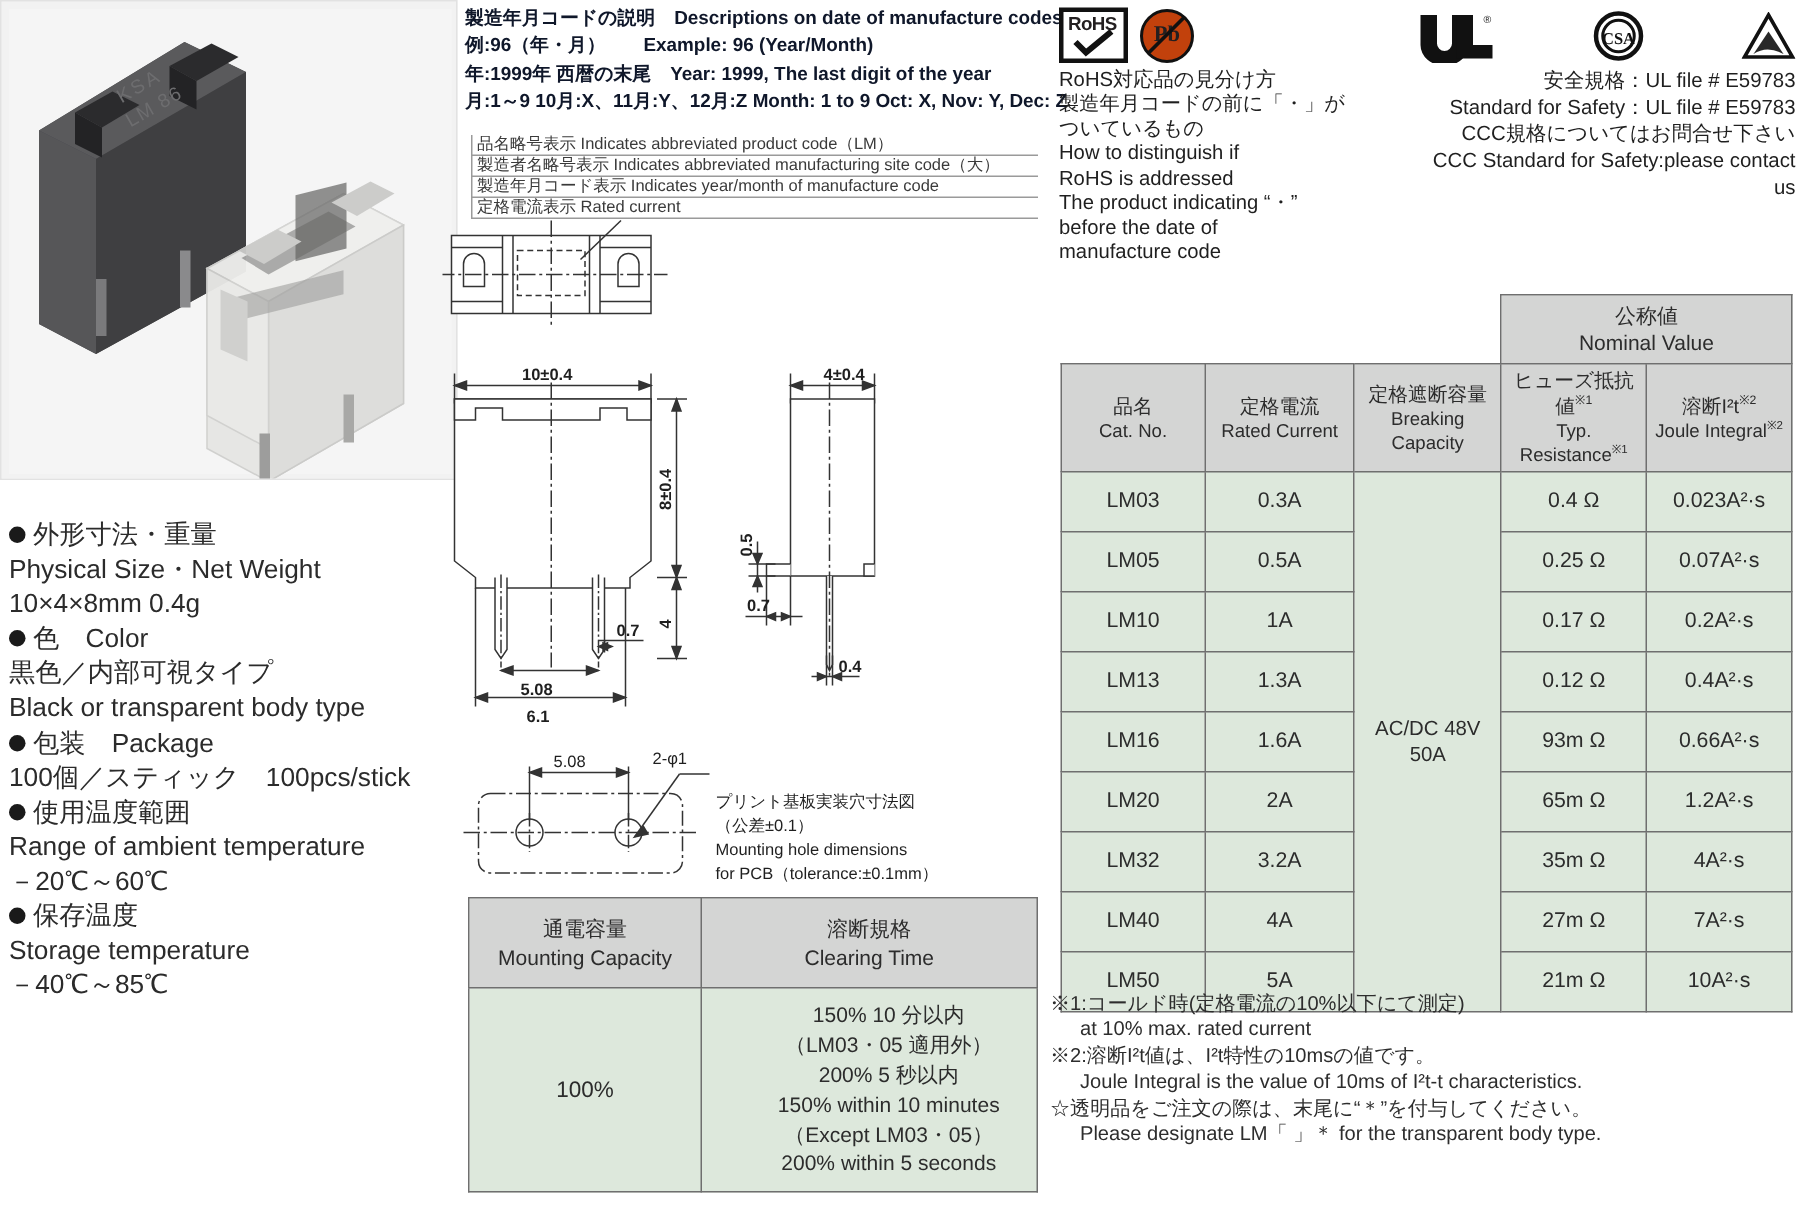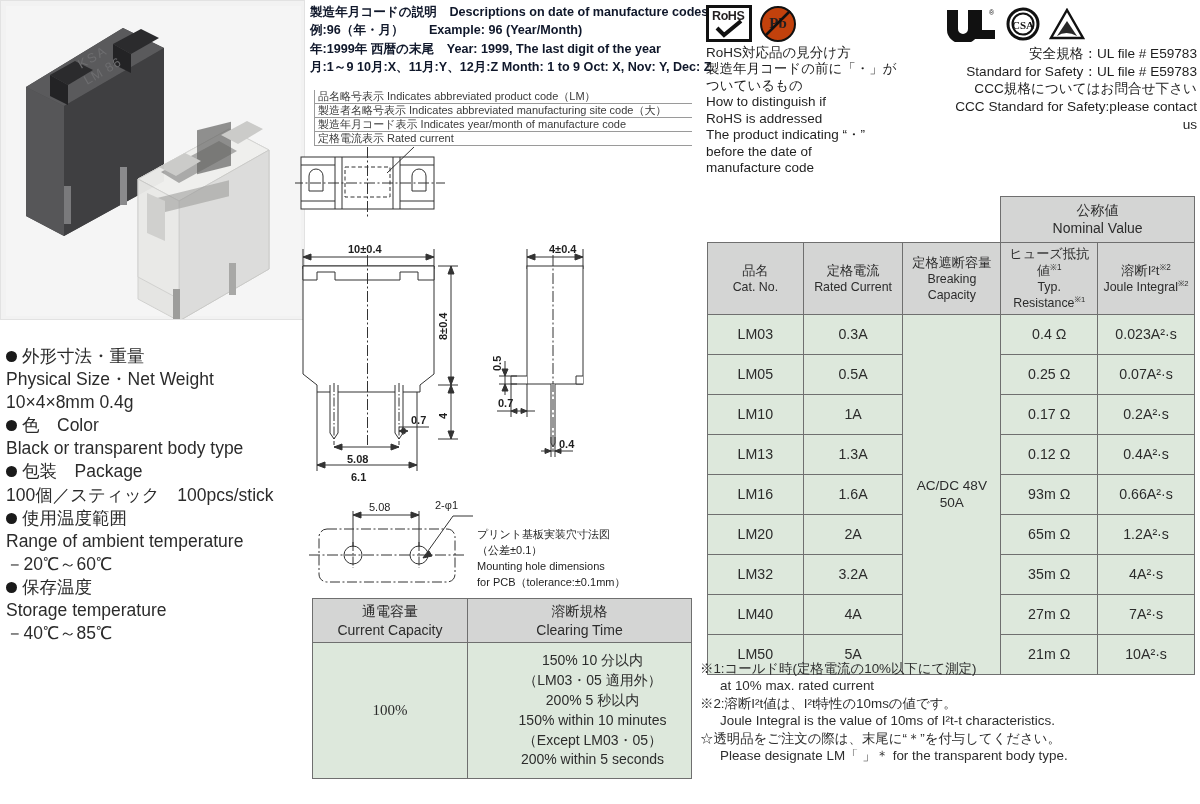--- a/index.html
+++ b/index.html
@@ -75,21 +75,21 @@
     position:relative; background:#c2410c;
   }
   .pb-circle .pb {
     position:absolute; inset:0; display:flex; align-items:center; justify-content:center;
     font-size:15px; font-weight:700; font-family:"Liberation Serif", serif;
   }
   #rohs-text { margin-top:3px; font-size:13.5px; line-height:1.22; color:#1f1f1f; }
 
   
   #safety-block { left:945px; top:4px; width:252px; text-align:right; }
-  #safety-marks { display:flex; justify-content:flex-start; align-items:center; gap:9px; height:40px; }
+  #safety-marks { display:flex; justify-content:space-between; align-items:center; gap:9px; height:40px; }
   #safety-text { font-size:13.6px; line-height:1.3; color:#1f1f1f; margin-top:1px; }
 
   
   #spec-table { left:707px; top:196px; width:488px; }
   table.spec { border-collapse:collapse; width:100%; font-size:13px; color:#2c2c2c; }
   table.spec td, table.spec th { border:1px solid #6f6f6f; text-align:center; font-weight:400; }
   table.spec .nominal-head { background:#d4d5d4; height:46px; font-size:14px; line-height:1.25; }
   table.spec .blank-head { border:none; background:#fff; }
   table.spec thead td.colhead {
     background:#d4d5d4; height:52px; font-size:13.2px; line-height:1.3; padding:2px 3px;
@@ -105,23 +105,23 @@
     left:700px; top:660px; width:495px;
     font-size:13.4px; line-height:1.3; color:#2d2d2d;
   }
   #footnotes .ind { padding-left:20px; }
 
   
   #cc-table { left:312px; top:598px; width:380px; }
   table.cc { border-collapse:collapse; width:100%; color:#2c2c2c; }
   table.cc td { border:1px solid #6f6f6f;text-align:center; }
   table.cc td.head {
-    background:#d4d5d4; text-align:center; font-size:14px; line-height:1.3; height:44px;
-  }
-  table.cc td.cap { background:#dde8dc; text-align:center; font-size:15px; width:155px;font-family:Liberation Serif, serif; }
+    background:#d4d5d4; text-align:center; font-size:14px; line-height:1.3; height:60px;
+  }
+  table.cc td.cap { background:#dde8dc; text-align:center; font-size:15px; width:155px; }
   table.cc td.ct { background:#dde8dc; font-size:14px; line-height:1.42; padding:8px 0 8px 26px; }
   svg { display:block; }
   .lbl { font-size:11px; font-family:"Liberation Sans", sans-serif; fill:#1f1f1f; }
 </style>
 </head>
 <body>
 
 <div class="abs" id="product-photo">
   <svg width="305" height="320" viewBox="0 0 305 320">
     <rect x="0" y="0" width="305" height="320" fill="#f2f2f2"></rect>
@@ -171,20 +171,21 @@
     <span class="dot"></span>
     <span>外形寸法・重量</span>
   </div>
   <div class="sub">Physical Size・Net Weight</div>
   <div class="sub">10×4×8mm 0.4g</div>
 
   <div class="bullet-line">
     <span class="dot"></span>
     <span>色　Color</span>
   </div>
+  <div class="sub">黒色／内部可視タイプ</div>
   <div class="sub">Black or transparent body type</div>
 
   <div class="bullet-line">
     <span class="dot"></span>
     <span>包装　Package</span>
   </div>
   <div class="sub">100個／スティック　100pcs/stick</div>
 
   <div class="bullet-line">
     <span class="dot"></span>
@@ -530,21 +531,21 @@
   <div>☆透明品をご注文の際は、末尾に“＊”を付与してください。</div>
   <div class="ind">Please designate LM「 」＊ for the transparent body type.</div>
 </div>
 
 <div class="abs" id="cc-table">
   <table class="cc">
     <tbody>
         <tr>
       <td class="head">
         <div>通電容量</div>
-        <div>Current Capacity</div>
+        <div>Mounting Capacity</div>
       </td>
       <td class="head">
         <div>溶断規格</div>
         <div>Clearing Time</div>
       </td>
     </tr>
     <tr>
       <td class="cap">100%</td>
       <td class="ct">
         <div>150% 10 分以内</div>

